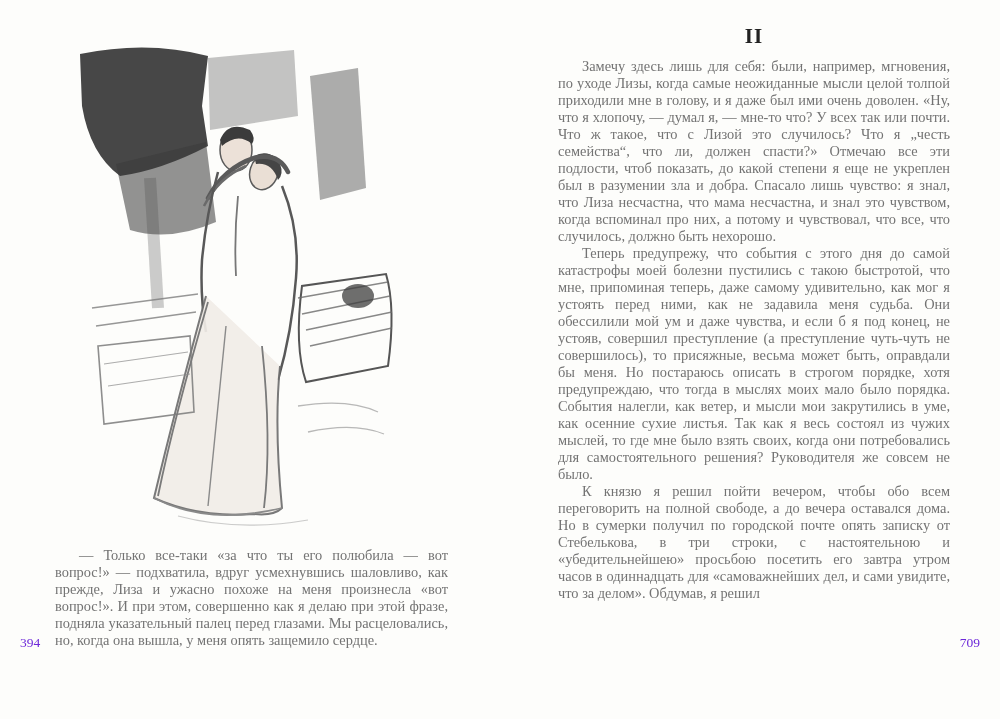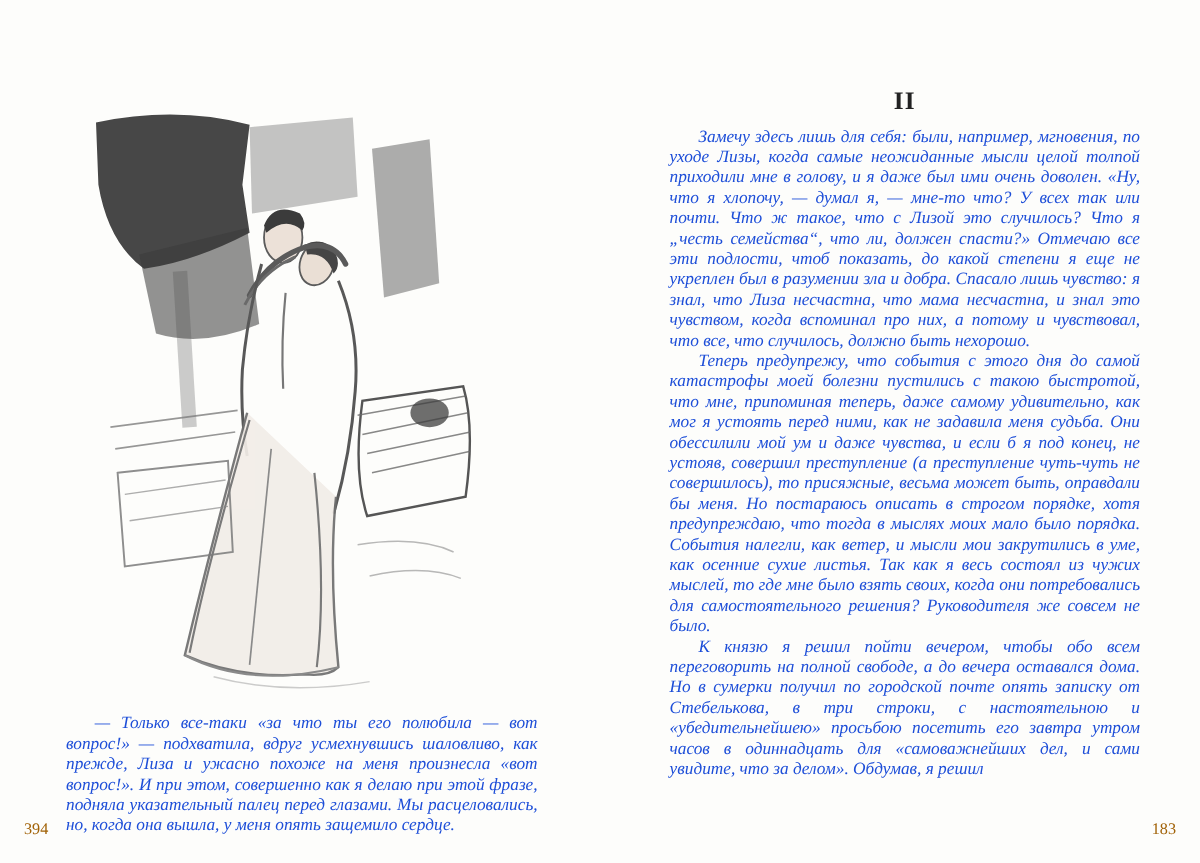--- a/index.html
+++ b/index.html
@@ -13,36 +13,34 @@
   }
   .spread {
     position: relative;
     display: flex;
     width: 1000px; height: 719px;
   }
   .page {
     position: relative;
     width: 500px; height: 665px;
     background: #fdfdfb;
-    margin-top: 48px;
   }
   .illustration {
     position: absolute;
     left: 58px; top: 46px;
     width: 370px; height: 505px;
     margin: 0;
   }
   .body-text {
     margin: 0;
     font-size: 14.4px;
     line-height: 17px;
     text-align: justify;
-    color: #1d4ed8;
+    color: #737373;
     hyphens: auto;
-    font-style: italic;
   }
   .indent { text-indent: 24px; }
   .left-paragraph {
     position: absolute;
     left: 55px; top: 547px;
     width: 393px;
     text-indent: 24px;
   }
   .chapter-heading {
     position: absolute;
@@ -57,21 +55,21 @@
   }
   .right-text {
     position: absolute;
     top: 58px; left: 58px;
     width: 392px;
   }
   .page-number {
     position: absolute;
     bottom: 14px;
     font-size: 13.5px;
-    color: #a16207;
+    color: #6d28d9;
   }
   .pn-left { left: 20px; }
   .pn-right { right: 20px; }
 </style>
 </head>
 <body>
 
 <div class="spread">
 
   <div class="page page-left">
@@ -126,16 +124,16 @@
   <div class="page page-right">
 
     <h2 class="chapter-heading">II</h2>
 
     <div class="right-text">
       <p class="body-text indent">Замечу здесь лишь для себя: были, например, мгновения, по уходе Лизы, когда самые неожиданные мысли целой толпой приходили мне в голову, и я даже был ими очень доволен. «Ну, что я хлопочу, — думал я, — мне-то что? У всех так или почти. Что ж такое, что с Лизой это случилось? Что я „честь семейства“, что ли, должен спасти?» Отмечаю все эти подлости, чтоб показать, до какой степени я еще не укреплен был в разумении зла и добра. Спасало лишь чувство: я знал, что Лиза несчастна, что мама несчастна, и знал это чувством, когда вспоминал про них, а потому и чувствовал, что все, что случилось, должно быть нехорошо.</p>
       <p class="body-text indent">Теперь предупрежу, что события с этого дня до самой катастрофы моей болезни пустились с такою быстротой, что мне, припоминая теперь, даже самому удивительно, как мог я устоять перед ними, как не задавила меня судьба. Они обессилили мой ум и даже чувства, и если б я под конец, не устояв, совершил преступление (а преступление чуть-чуть не совершилось), то присяжные, весьма может быть, оправдали бы меня. Но постараюсь описать в строгом порядке, хотя предупреждаю, что тогда в мыслях моих мало было порядка. События налегли, как ветер, и мысли мои закрутились в уме, как осенние сухие листья. Так как я весь состоял из чужих мыслей, то где мне было взять своих, когда они потребовались для самостоятельного решения? Руководителя же совсем не было.</p>
       <p class="body-text indent">К князю я решил пойти вечером, чтобы обо всем переговорить на полной свободе, а до вечера оставался дома. Но в сумерки получил по городской почте опять записку от Стебелькова, в три строки, с настоятельною и «убедительнейшею» просьбою посетить его завтра утром часов в одиннадцать для «самоважнейших дел, и сами увидите, что за делом». Обдумав, я решил</p>
     </div>
 
-    <div class="page-number pn-right">183</div>
+    <div class="page-number pn-right">709</div>
   </div>
 
 </div>
 
 </body></html>

